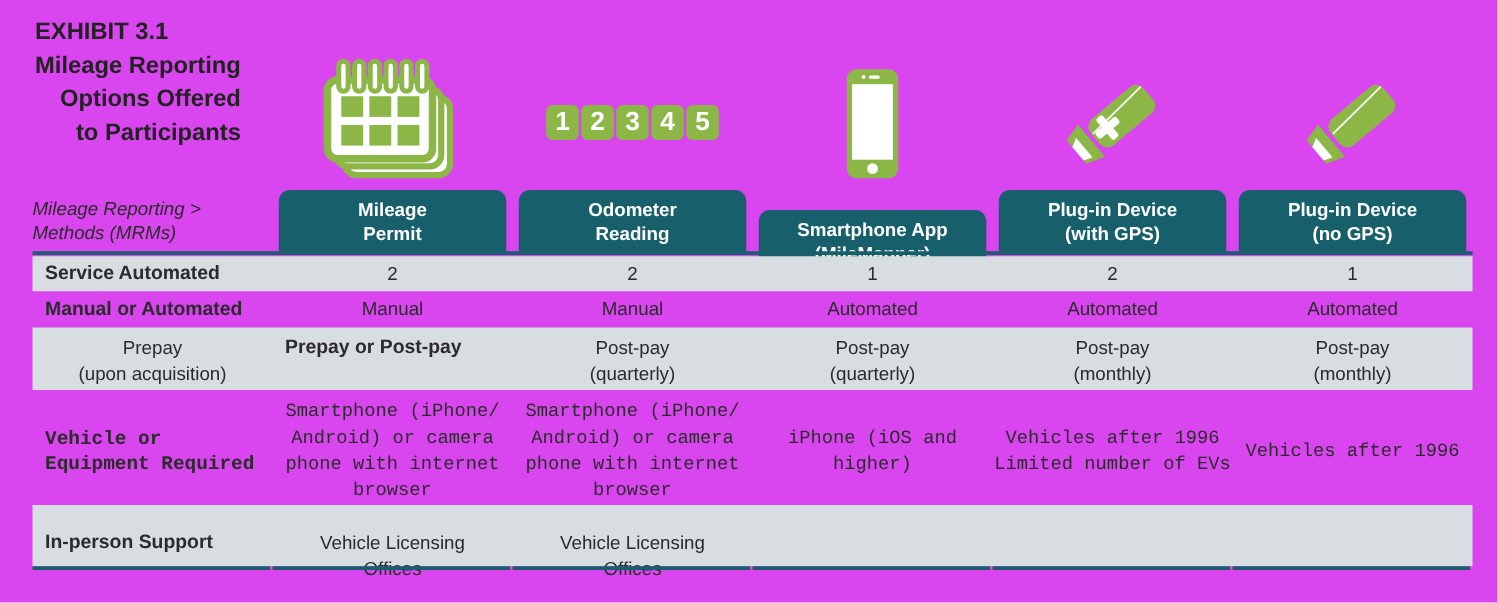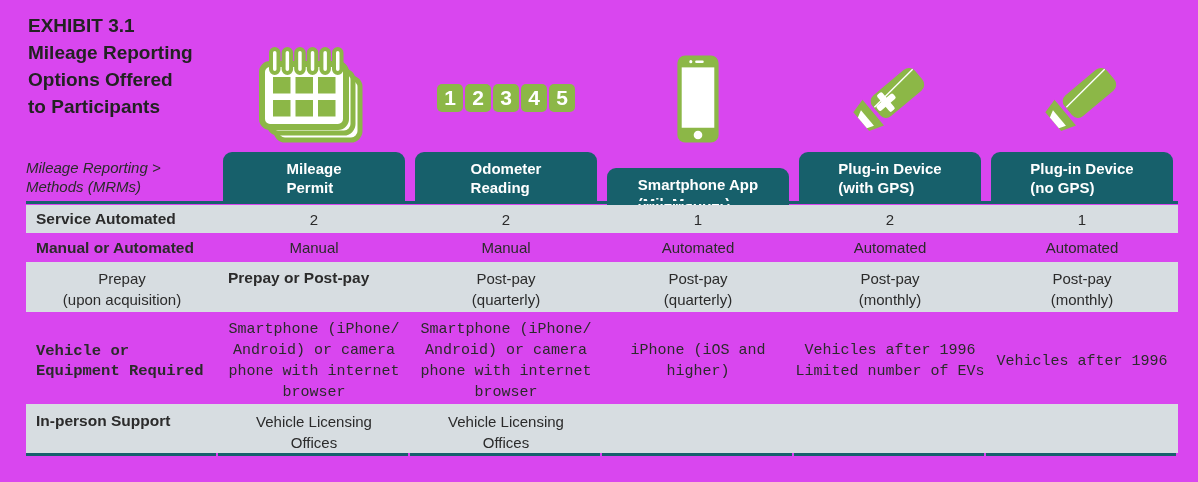--- a/index.html
+++ b/index.html
@@ -1,46 +1,46 @@
 <!DOCTYPE html>
 <html><head>
 <meta charset="utf-8">
 <style>
   html,body{margin:0;padding:0;background:#fff;}
   .page{position:relative;width:1198px;height:482px;background:#d946ef;overflow:hidden;
         font-family:"Liberation Sans","DejaVu Sans",sans-serif;color:#2b2b2b;}
-  .pre{white-space:pre-line;}
+  .pre{white-space:pre-line;text-align:right;}
 
   
   .title-block{position:absolute;left:28px;top:12px;font-size:19px;font-weight:bold;
                line-height:27px;color:#222;}
 
   
   .axis-label{position:absolute;left:26px;top:158px;width:186px;text-align:left;
               font-style:italic;font-size:15px;line-height:19px;white-space:pre-line;}
 
   
   .tab{position:absolute;top:152px;width:182px;height:52px;background:#17606b;
        border-radius:9px 9px 0 0;display:flex;align-items:center;justify-content:center;
-       color:#fff;font-weight:bold;font-size:15px;line-height:19px;text-align:left;
+       color:#fff;font-weight:bold;font-size:15px;line-height:19px;text-align:center;
        white-space:pre-line;}
   .tab.c1{left:223px;} .tab.c2{left:415px;} .tab.c3{left:607px;margin-top:16px;}
   .tab.c4{left:799px;} .tab.c5{left:991px;}
   .underline{position:absolute;left:26px;top:201px;width:1152px;height:3px;background:#17606b;}
 
   
   .row{position:absolute;left:26px;width:1152px;display:flex;box-sizing:border-box;}
   .row.gray{background:#d7dde1;}
   .row.r1{top:205px;height:28px;align-items:center;}
   .row.r2{top:233px;height:29px;align-items:center;}
   .row.r3{top:262px;height:50px;align-items:flex-start;}
   .row.r4{top:312px;height:92px;align-items:center;font-family:Liberation Mono, monospace;}
   .row.r5{top:404px;height:49px;align-items:flex-start;}
   .row.r3 .cell,.row.r4 .cell{padding-top:6px;}
-  .row.r5 .cell{padding-top:7px;}
+  .row.r5 .cell{padding-top:20px;}
   .cell{width:192px;box-sizing:border-box;text-align:center;font-size:15px;
         line-height:21px;white-space:pre-line;}
   .cell.lbl{text-align:left;padding-left:10px;font-weight:bold;font-size:15.5px;line-height:20px;}
 
   
   .bottom-border{position:absolute;left:26px;top:453px;width:1152px;height:3px;display:flex;}
   .bottom-border div{width:190px;height:3px;background:#17606b;margin-right:2px;}
   .bottom-border div:last-child{margin-right:0;}
 
   

